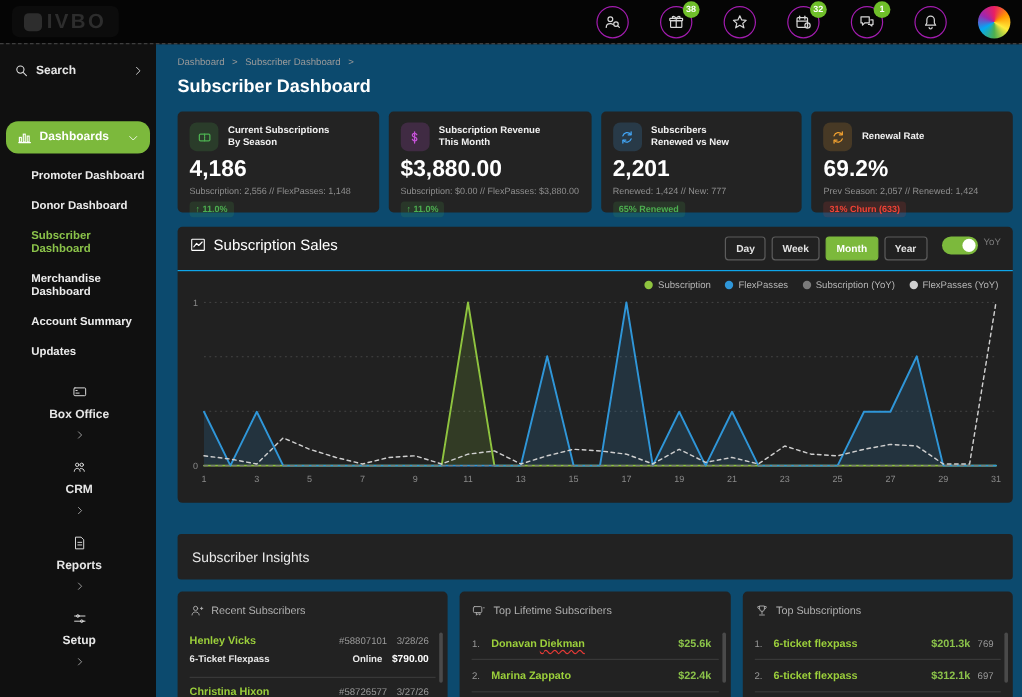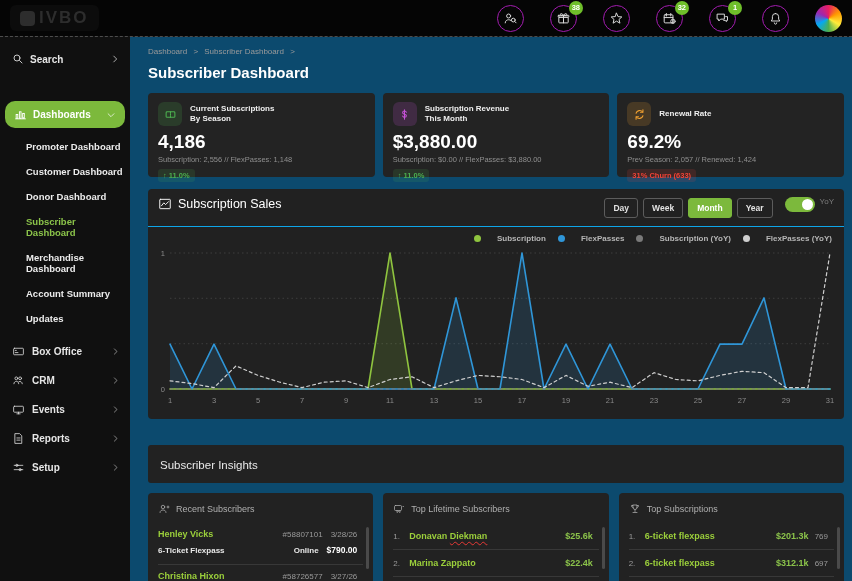--- a/index.html
+++ b/index.html
@@ -27,21 +27,21 @@
   .side-search { display:flex; align-items:center; gap:6px; padding:10px 10px 10px 12px; cursor:pointer; }
   .side-search svg { stroke:#ddd; fill:none; stroke-width:1.8; stroke-linecap:round; }
   .side-search .lbl { font-size:10px; font-weight:bold; flex:1; }
   .chev { stroke:#ddd; fill:none; stroke-width:1.8; stroke-linecap:round; stroke-linejoin:round; }
   .dash-btn { margin:26px 5px 6px 5px; background:#7cb93c; border-radius:10px; padding:7px 9px;
     display:flex; align-items:center; gap:6px; cursor:pointer; }
   .dash-btn svg { stroke:#fff; fill:none; stroke-width:1.7; stroke-linecap:round; }
   .dash-btn .lbl { font-size:10px; font-weight:bold; color:#fff; flex:1; }
   .sub-item { padding:7px 6px 7px 26px; font-size:9.5px; font-weight:bold; color:#ececec; cursor:pointer; }
   .sub-item.active { color:#8bc34a; }
-  .menu-item { display:flex; align-items:center; gap:7px; padding:8px 10px 8px 12px; cursor:pointer; }
+  .menu-item { display:flex; align-items:center; gap:7px; padding:8px 10px 8px 12px; cursor:pointer;flex-direction:column; }
   .menu-item svg { stroke:#ddd; fill:none; stroke-width:1.5; stroke-linecap:round; stroke-linejoin:round; }
   .menu-item .lbl { font-size:10px; font-weight:bold; flex:1; }
 
   
   .main { flex:1; background:#0c4a6e; padding:10px 8px 0 18px; overflow:hidden; }
   .breadcrumb { font-size:8px; color:#9a9a9a; }
   .breadcrumb span.bc { cursor:pointer; }
   .breadcrumb .sep { margin:0 4px; }
   h1.page-title { font-size:15px; font-weight:bold; color:#fff; margin:8px 0 12px; }
 
@@ -62,21 +62,21 @@
   .chart-head { display:flex; align-items:flex-start; padding:8px 10px; border-bottom:1px solid #0ea5e9; }
   .chart-head svg.ttl { stroke:#fff; fill:none; stroke-width:1.6; stroke-linecap:round; stroke-linejoin:round; margin-right:6px; }
   .chart-title { font-size:12.5px; color:#fff; flex:1; }
   .range-btn { font-size:8.5px; font-weight:bold; color:#e2e2e2; background:transparent;
     border:1px solid #5c5c5c; border-radius:3px; padding:4px 8px; margin-left:5px; cursor:pointer; }
   .range-btn.active { background:#7cb93c; border-color:#7cb93c; color:#fff; }
   .toggle { width:30px; height:15px; background:#7cb93c; border-radius:9px; margin-left:12px; position:relative; cursor:pointer; }
   .toggle .knob { position:absolute; right:2px; top:2px; width:11px; height:11px; background:#fff; border-radius:50%; }
   .toggle-lbl { font-size:8px; color:#7d7d7d; margin-left:5px; }
   .legend { display:flex; justify-content:flex-end; gap:12px; padding:7px 12px 0; }
-  .legend-item { display:flex; align-items:center; gap:16px; font-size:8px; color:#b5b5b5;font-weight:bold; }
+  .legend-item { display:flex; align-items:center; gap:4px; font-size:8px; color:#b5b5b5; }
   .legend-dot { width:7px; height:7px; border-radius:50%; }
   .chart-body { padding:2px 6px 6px; }
 
   
   .insights-band { margin-top:26px; background:#222; border-radius:3px; padding:10px 12px; }
   .insights-title { font-size:11.5px; color:#e8e8e8; }
   .insights-row { display:flex; gap:10px; margin-top:10px; }
   .ins-card { flex:1; background:#222; border-radius:4px; padding:10px 10px; height:170px; position:relative; }
   .ins-head { display:flex; align-items:center; gap:6px; font-size:9px; color:#b0b0b0; margin-bottom:8px; }
   .ins-head svg { stroke:#b0b0b0; fill:none; stroke-width:1.5; stroke-linecap:round; stroke-linejoin:round; }
@@ -181,21 +181,20 @@
           <line x1="3" y1="20" x2="21" y2="20"></line>
       </svg>
       <span class="lbl">Dashboards</span>
       <svg class="chev" width="10" height="10" viewBox="0 0 24 24">
         <polyline points="5,9 12,16 19,9"></polyline>
       </svg>
     </div>
 
     <div id="dash-subnav">
         <div class="sub-item">Promoter Dashboard</div>
-        <div class="sub-item">Customer Dashboard</div>
         <div class="sub-item">Donor Dashboard</div>
         <div class="sub-item active">Subscriber Dashboard</div>
         <div class="sub-item">Merchandise Dashboard</div>
         <div class="sub-item">Account Summary</div>
         <div class="sub-item">Updates</div>
       </div>
     <div id="side-menu" style="margin-top:6px;">
         <div class="menu-item">
           <svg width="13" height="13" viewBox="0 0 24 24">
             <rect x="3" y="6" width="18" height="12" rx="1.5"></rect>
@@ -208,31 +207,20 @@
           </svg>
         </div>
         <div class="menu-item">
           <svg width="13" height="13" viewBox="0 0 24 24">
             <circle cx="8" cy="8" r="2.6"></circle>
             <circle cx="15" cy="8" r="2.6"></circle>
             <path d="M3.5 18c0-3 2.5-4.5 4.5-4.5S12.5 15 12.5 18"></path>
             <path d="M13 13.8c2.5-.5 6 .7 6 4.2"></path>
           </svg>
           <span class="lbl">CRM</span>
-          <svg class="chev" width="9" height="9" viewBox="0 0 24 24">
-            <polyline points="9,5 16,12 9,19"></polyline>
-          </svg>
-        </div>
-        <div class="menu-item">
-          <svg width="13" height="13" viewBox="0 0 24 24">
-            <rect x="3" y="6" width="18" height="11" rx="1.5"></rect>
-            <line x1="9" y1="20" x2="15" y2="20"></line>
-            <line x1="12" y1="17" x2="12" y2="20"></line>
-          </svg>
-          <span class="lbl">Events</span>
           <svg class="chev" width="9" height="9" viewBox="0 0 24 24">
             <polyline points="9,5 16,12 9,19"></polyline>
           </svg>
         </div>
         <div class="menu-item">
           <svg width="13" height="13" viewBox="0 0 24 24">
             <path d="M6 3h8l4 4v14H6z"></path>
             <line x1="9" y1="11" x2="15" y2="11"></line>
             <line x1="9" y1="15" x2="15" y2="15"></line>
           </svg>
@@ -283,20 +271,34 @@
               <svg width="15" height="15" viewBox="0 0 24 24" style="stroke:#c653d8;fill:none;stroke-width:1.7;stroke-linecap:round;stroke-linejoin:round;">
                 <path d="M15 8.5c-.6-1.3-1.7-2-3-2-1.8 0-3 1-3 2.5s1.2 2 3 2.5 3 1 3 2.5-1.2 2.5-3 2.5c-1.3 0-2.4-.7-3-2"></path>
                 <line x1="12" y1="4.5" x2="12" y2="19.5"></line>
               </svg>
             </div>
             <div class="stat-title">
               <div>Subscription Revenue</div>
               <div>This Month</div>
             </div>
           </div><div class="stat-value">$3,880.00</div><div class="stat-detail">Subscription: $0.00 //  FlexPasses: $3,880.00</div><span class="stat-badge badge-green">↑ 11.0%</span></div>
+        <div class="stat-card"><div class="stat-head">
+            <div class="stat-ic" style="background: rgba(66, 165, 245, 0.18);">
+              <svg width="15" height="15" viewBox="0 0 24 24" style="stroke:#42a5f5;fill:none;stroke-width:1.7;stroke-linecap:round;stroke-linejoin:round;">
+                <path d="M6.5 10a6 6 0 0 1 10.5-2"></path>
+                <polyline points="17.5,4.5 17.5,8.5 13.5,8.5"></polyline>
+                <path d="M17.5 14a6 6 0 0 1-10.5 2"></path>
+                <polyline points="6.5,19.5 6.5,15.5 10.5,15.5"></polyline>
+              </svg>
+            </div>
+            <div class="stat-title">
+              <div>Subscribers</div>
+              <div>Renewed vs New</div>
+            </div>
+          </div><div class="stat-value">2,201</div><div class="stat-detail">Renewed: 1,424 //  New: 777</div><span class="stat-badge badge-green">65% Renewed</span></div>
         <div class="stat-card"><div class="stat-head">
             <div class="stat-ic" style="background: rgba(240, 160, 48, 0.18);">
               <svg width="15" height="15" viewBox="0 0 24 24" style="stroke:#f0a030;fill:none;stroke-width:1.7;stroke-linecap:round;stroke-linejoin:round;">
                 <path d="M6.5 10a6 6 0 0 1 10.5-2"></path>
                 <polyline points="17.5,4.5 17.5,8.5 13.5,8.5"></polyline>
                 <path d="M17.5 14a6 6 0 0 1-10.5 2"></path>
                 <polyline points="6.5,19.5 6.5,15.5 10.5,15.5"></polyline>
               </svg>
             </div>
             <div class="stat-title">

